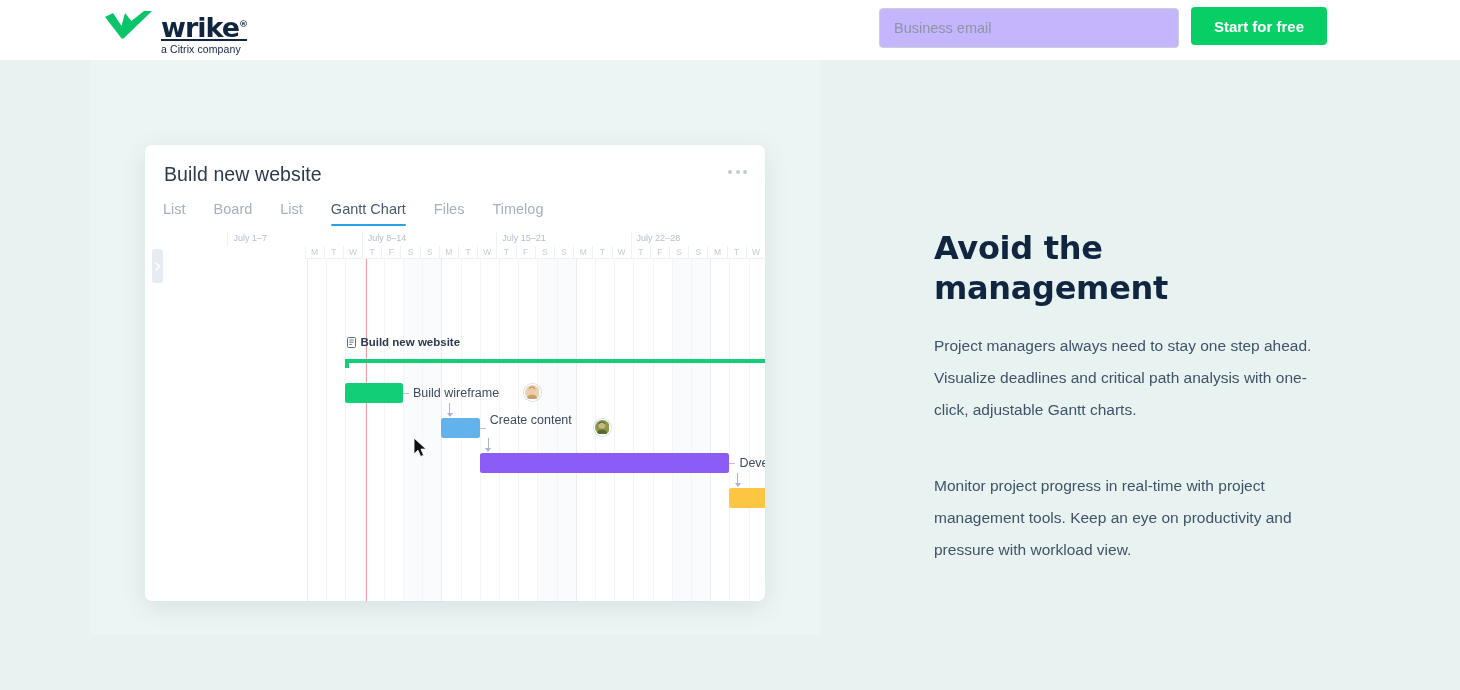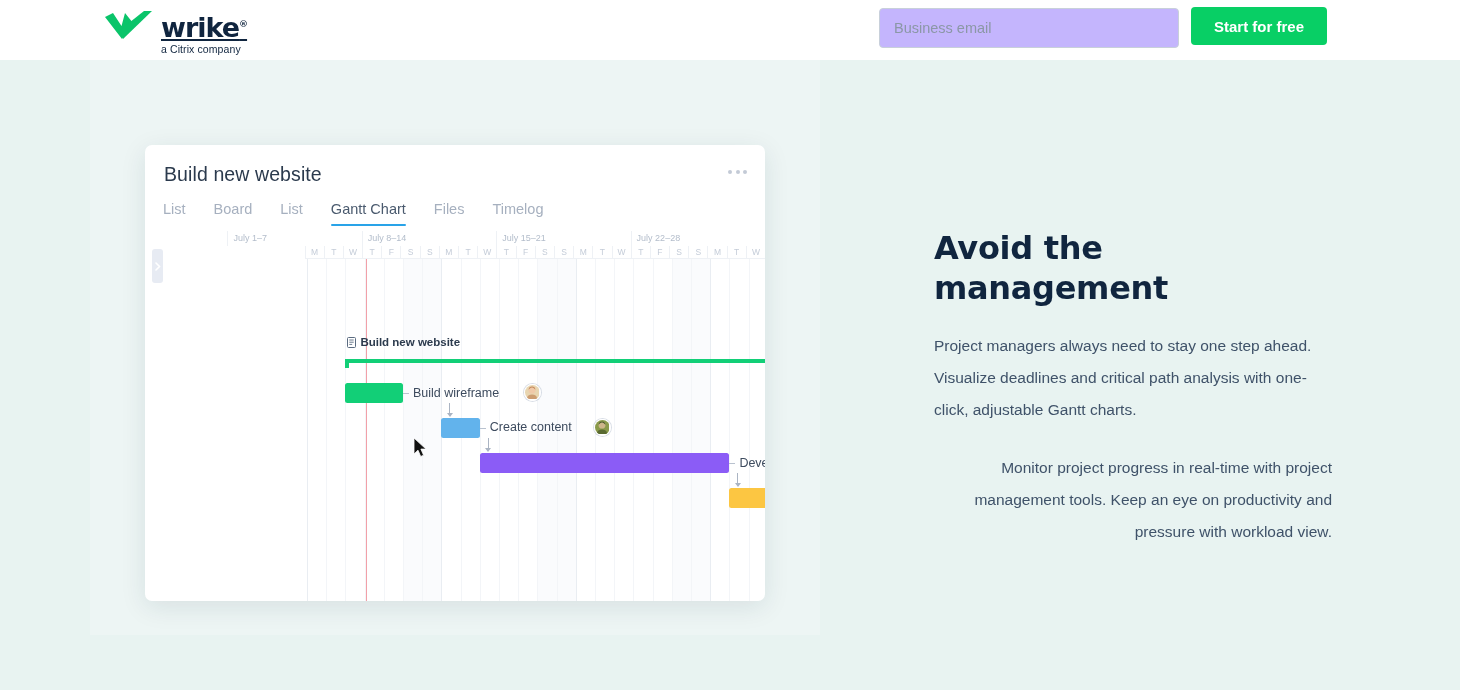--- a/index.html
+++ b/index.html
@@ -228,21 +228,21 @@
   .copy { position: absolute; left: 934px; top: 228px; width: 400px; }
   .copy h1 {
     font-size: 32px; font-weight: bold; color: #10253f;
     letter-spacing: -0.3px; line-height: 40px;
     font-family: "DejaVu Sans", sans-serif;
   }
   .copy p {
     font-size: 15.5px; color: #3f5269; line-height: 32px;
     margin-top: 22px; max-width: 398px;
   }
-  .copy p + p { margin-top: 26px; text-align: right; }
+  .copy p + p { margin-top: 44px; }
 </style>
 <style>.summary-bar::before,.summary-bar::after{background:#12cf77;}</style></head>
 <body>
 
 <div class="nav">
   <div class="logo-wrap">
     <svg class="logo-check" width="52" height="34" viewBox="0 0 52 34">
       <path d="M2 8 L19 30 L30 14 L22 4 L18.5 17 L10 4 Z" fill="#0ac46a"></path>
       <path d="M20 30 L49 2 L41 2 L17 21 Z" fill="#0ac46a"></path>
     </svg>
@@ -357,21 +357,21 @@
         <div class="avatar" style="left: 378.75px; top: 153px;">
           <svg width="14" height="14" viewBox="0 0 14 14">
             <rect width="14" height="14" fill="#e8d5b0"></rect>
             <circle cx="7" cy="5.2" r="3.4" fill="#f0c9a8"></circle>
             <path d="M7 1.6 a3.4 3.4 0 0 1 3.4 3.1 c-1-.8-2-2.2-3.4-2.2 -1.4 0-2.5 1.4-3.4 2.2 A3.4 3.4 0 0 1 7 1.6z" fill="#c48a5c"></path>
             <ellipse cx="7" cy="13" rx="5" ry="3.6" fill="#c48a5c" opacity="0.75"></ellipse>
           </svg>
         </div>
         <div class="bar" style="left: 296.4px; width: 38.4px; top: 187px; background: rgb(98, 179, 236);"></div>
         <div class="bar-stub" style="left: 334.8px; width: 6px; top: 197px;"></div>
-        <div class="bar-label" style="left: 344.8px; top: 186px;">Create content</div>
+        <div class="bar-label" style="left: 344.8px; top: 179px;">Create content</div>
         <div class="avatar" style="left: 448.7px; top: 188px;">
           <svg width="14" height="14" viewBox="0 0 14 14">
             <rect width="14" height="14" fill="#8a9a4a"></rect>
             <circle cx="7" cy="5.2" r="3.4" fill="#cdb58a"></circle>
             <path d="M7 1.6 a3.4 3.4 0 0 1 3.4 3.1 c-1-.8-2-2.2-3.4-2.2 -1.4 0-2.5 1.4-3.4 2.2 A3.4 3.4 0 0 1 7 1.6z" fill="#4a5a2a"></path>
             <ellipse cx="7" cy="13" rx="5" ry="3.6" fill="#4a5a2a" opacity="0.75"></ellipse>
           </svg>
         </div>
         <div class="dep-arrow" style="left: 304.4px; top: 172px; height: 14px;">
           <div class="stem" style="height:11px"></div>

